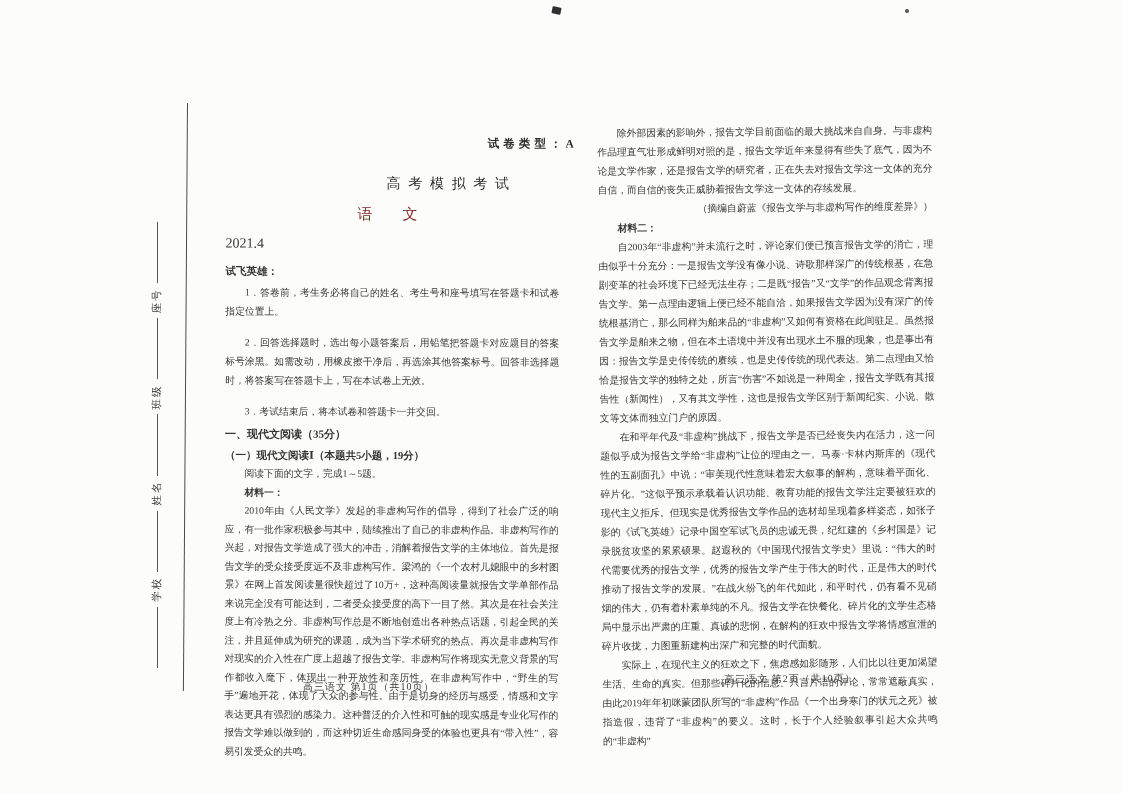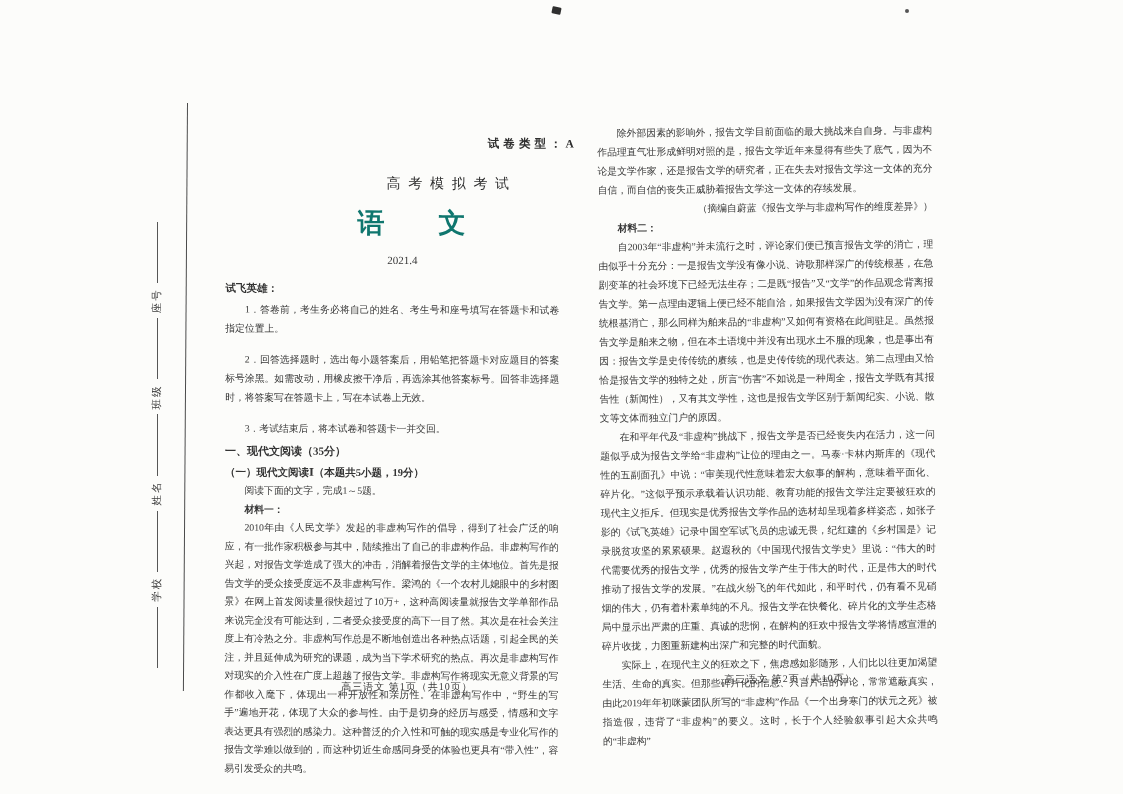--- a/index.html
+++ b/index.html
@@ -24,32 +24,32 @@
   }
   .mline{flex:1;border-top:1.2px solid #565656;margin:0 5px;height:0;}
   
   .page-left{position:absolute;left:225px;top:130px;width:334px;transform:rotate(.15deg);}
   .page-right{position:absolute;left:600px;top:122px;width:335px;transform:rotate(-.55deg);}
   .txt{font-size:9.8px;line-height:19px;text-align:justify;color:#373737;}
   .txt, p{margin:0;}
   .indent{text-indent:2em;}
   .paper-type{font-size:11.5px;font-weight:bold;letter-spacing:.35em;text-align:right;margin:6px -18px 6px 0;color:#2e2e2e;}
   .exam-title{font-size:14px;letter-spacing:.55em;margin:24px 0 0 118px;color:#2f2f2f;text-align:center;}
-  .subject{font-size:27px;font-weight:bold;margin:12px 0 0 132px;color:#0f766e;}
-  .date{font-size:11px;text-align:center;margin:10px -20px 12px 0;}
+  .subject{font-size:15px;font-weight:normal;margin:12px 0 0 132px;color:#7f1d1d;}
+  .date{font-size:14px;text-align:left;margin:10px -20px 12px 0;}
   .notice-title{font-size:10.5px;font-weight:bold;margin-top:9px;}
   .notice-item{margin-top:12px;}
   .ni-first{margin-top:4px;}
   .part-title{font-size:11px;font-weight:bold;margin-top:5px;line-height:17px;}
   .sub-title{font-size:10.5px;font-weight:bold;margin-top:4px;line-height:17px;}
   .mat-label{font-weight:bold;}
   .body-para{line-height:18.5px;}
   .citation{text-align:right;line-height:19px;}
   .footer{position:absolute;font-size:10px;color:#3a3a3a;letter-spacing:1px;}
-  .footer-1{left:312px;top:680px;width:190px;text-align:center;}
+  .footer-1{left:303px;top:680px;width:190px;}
   .footer-2{left:690px;top:672px;width:200px;text-align:center;transform:rotate(-.6deg);}
 </style>
 </head>
 <body>
 
 <div class="sheet">
 
   <div class="speck-a"></div>
   <div class="speck-b"></div>
   <div class="fold-line"></div>

